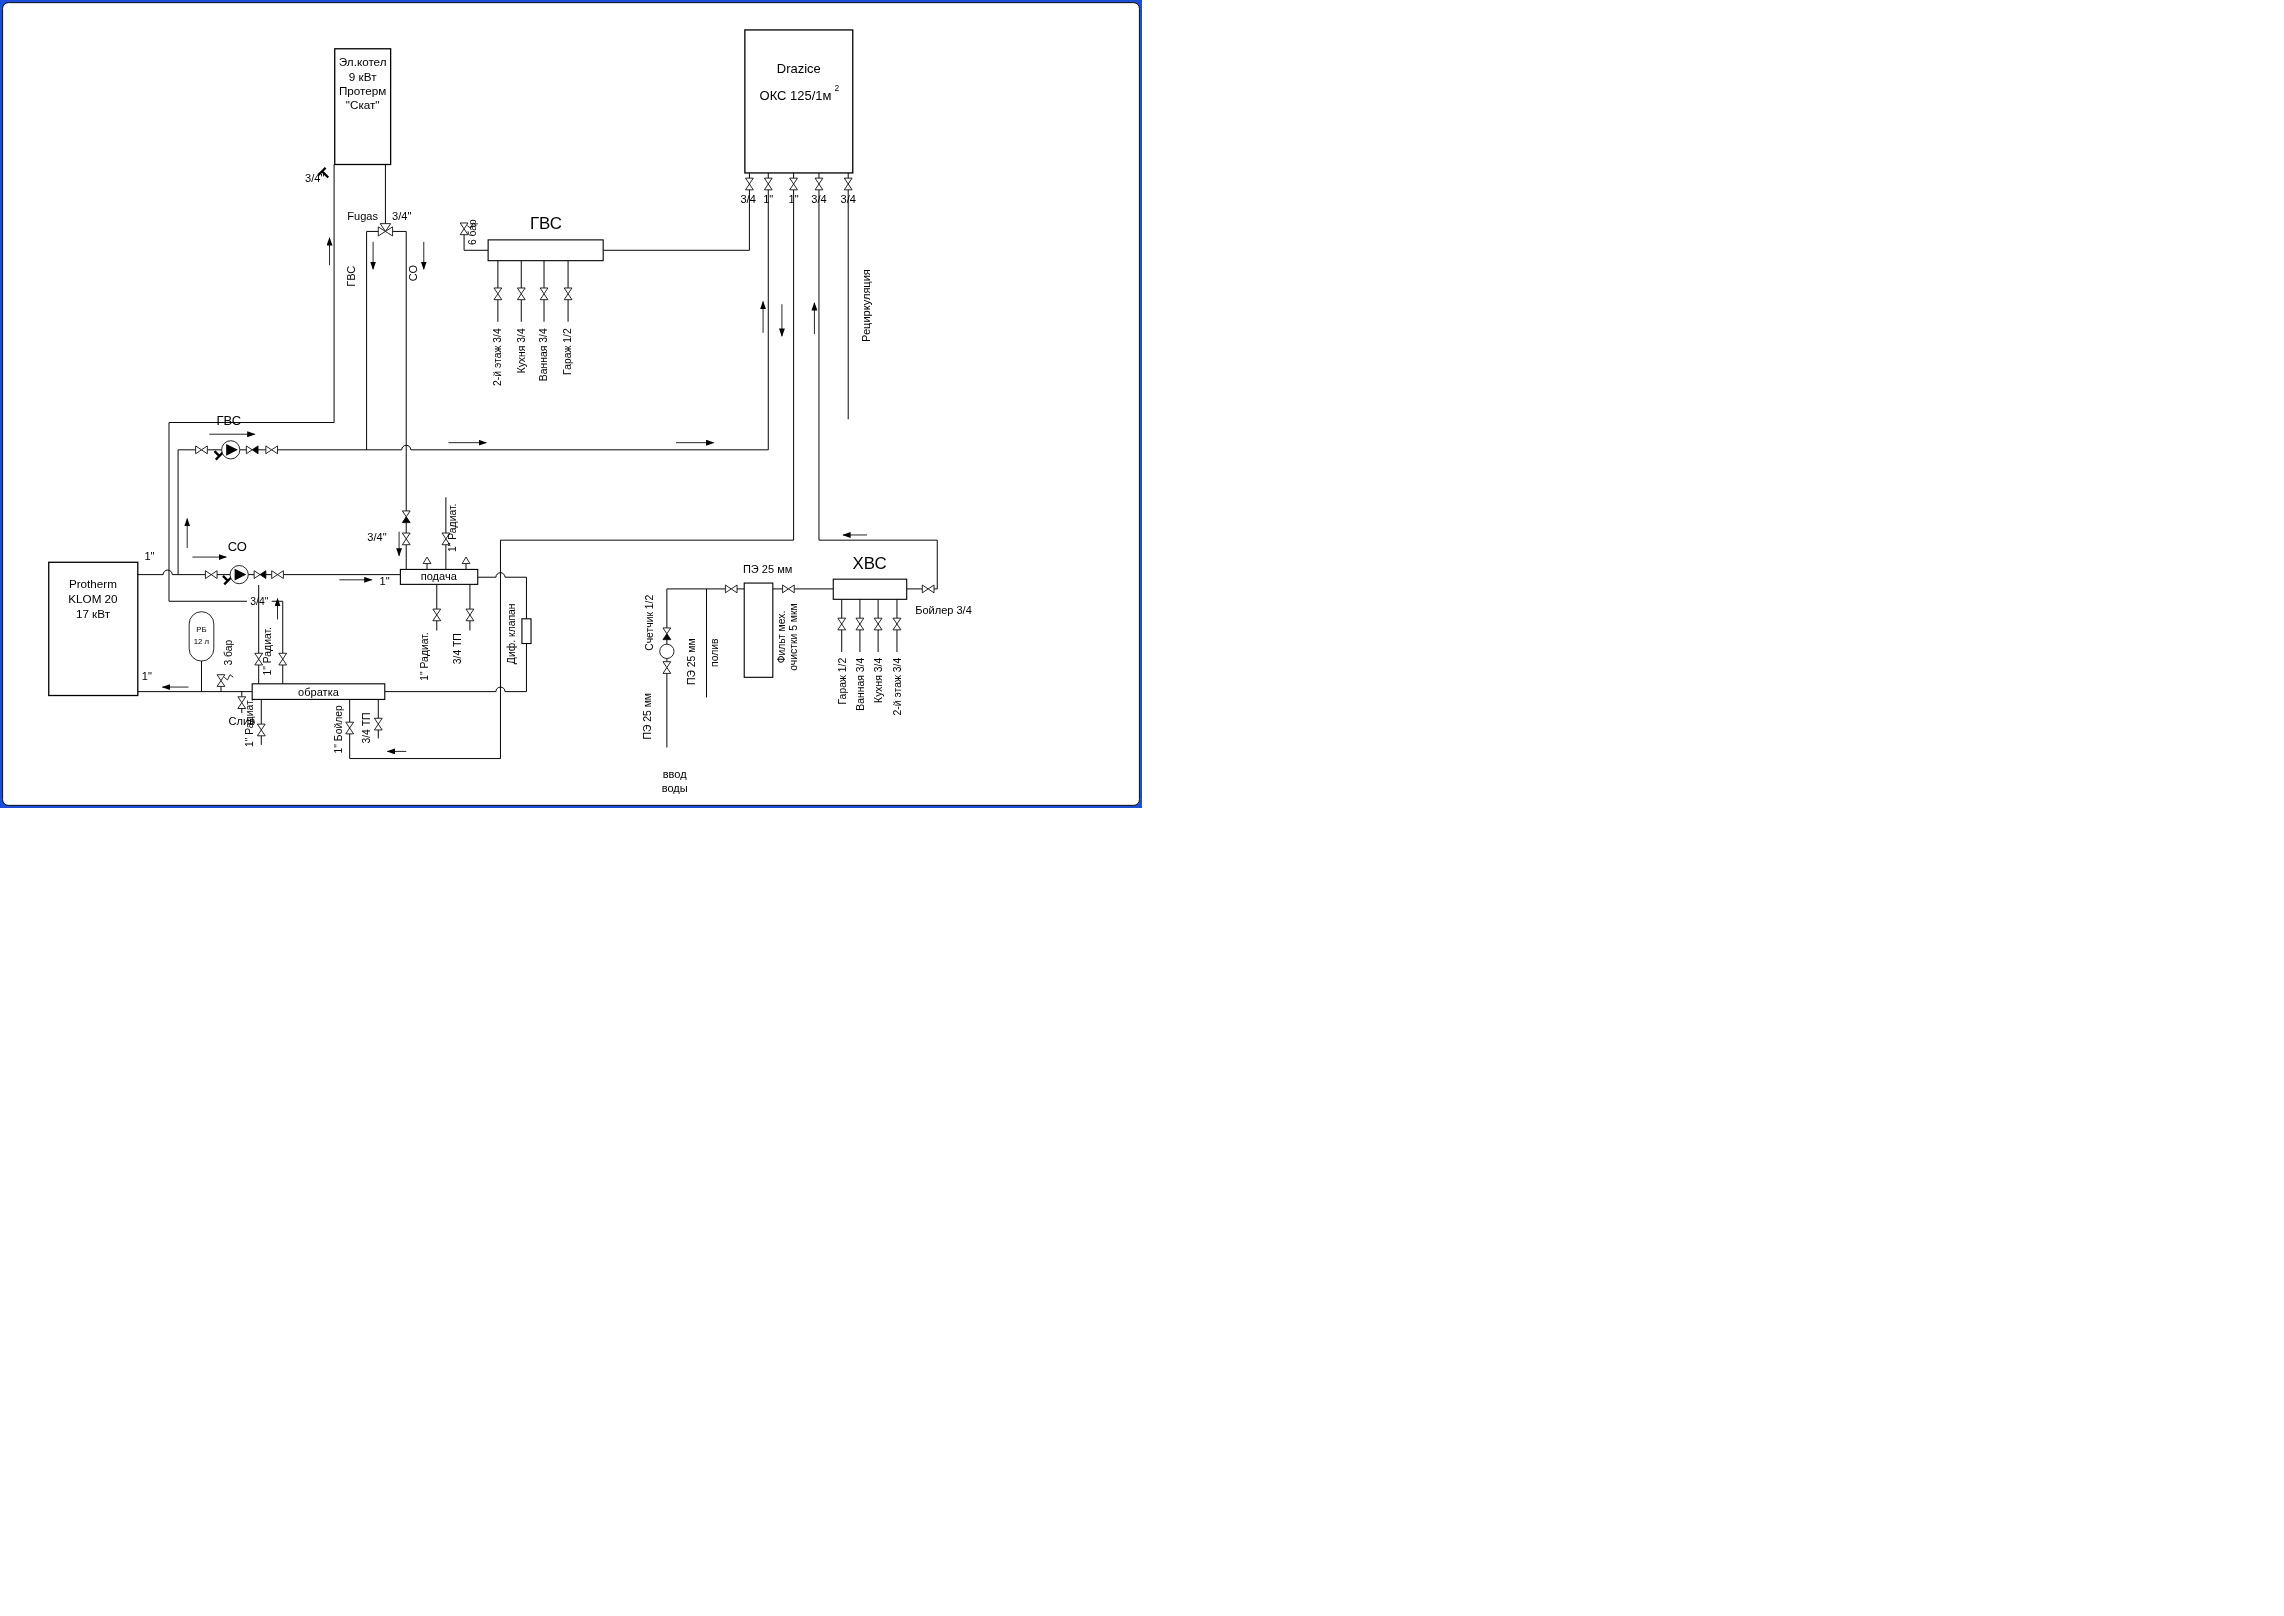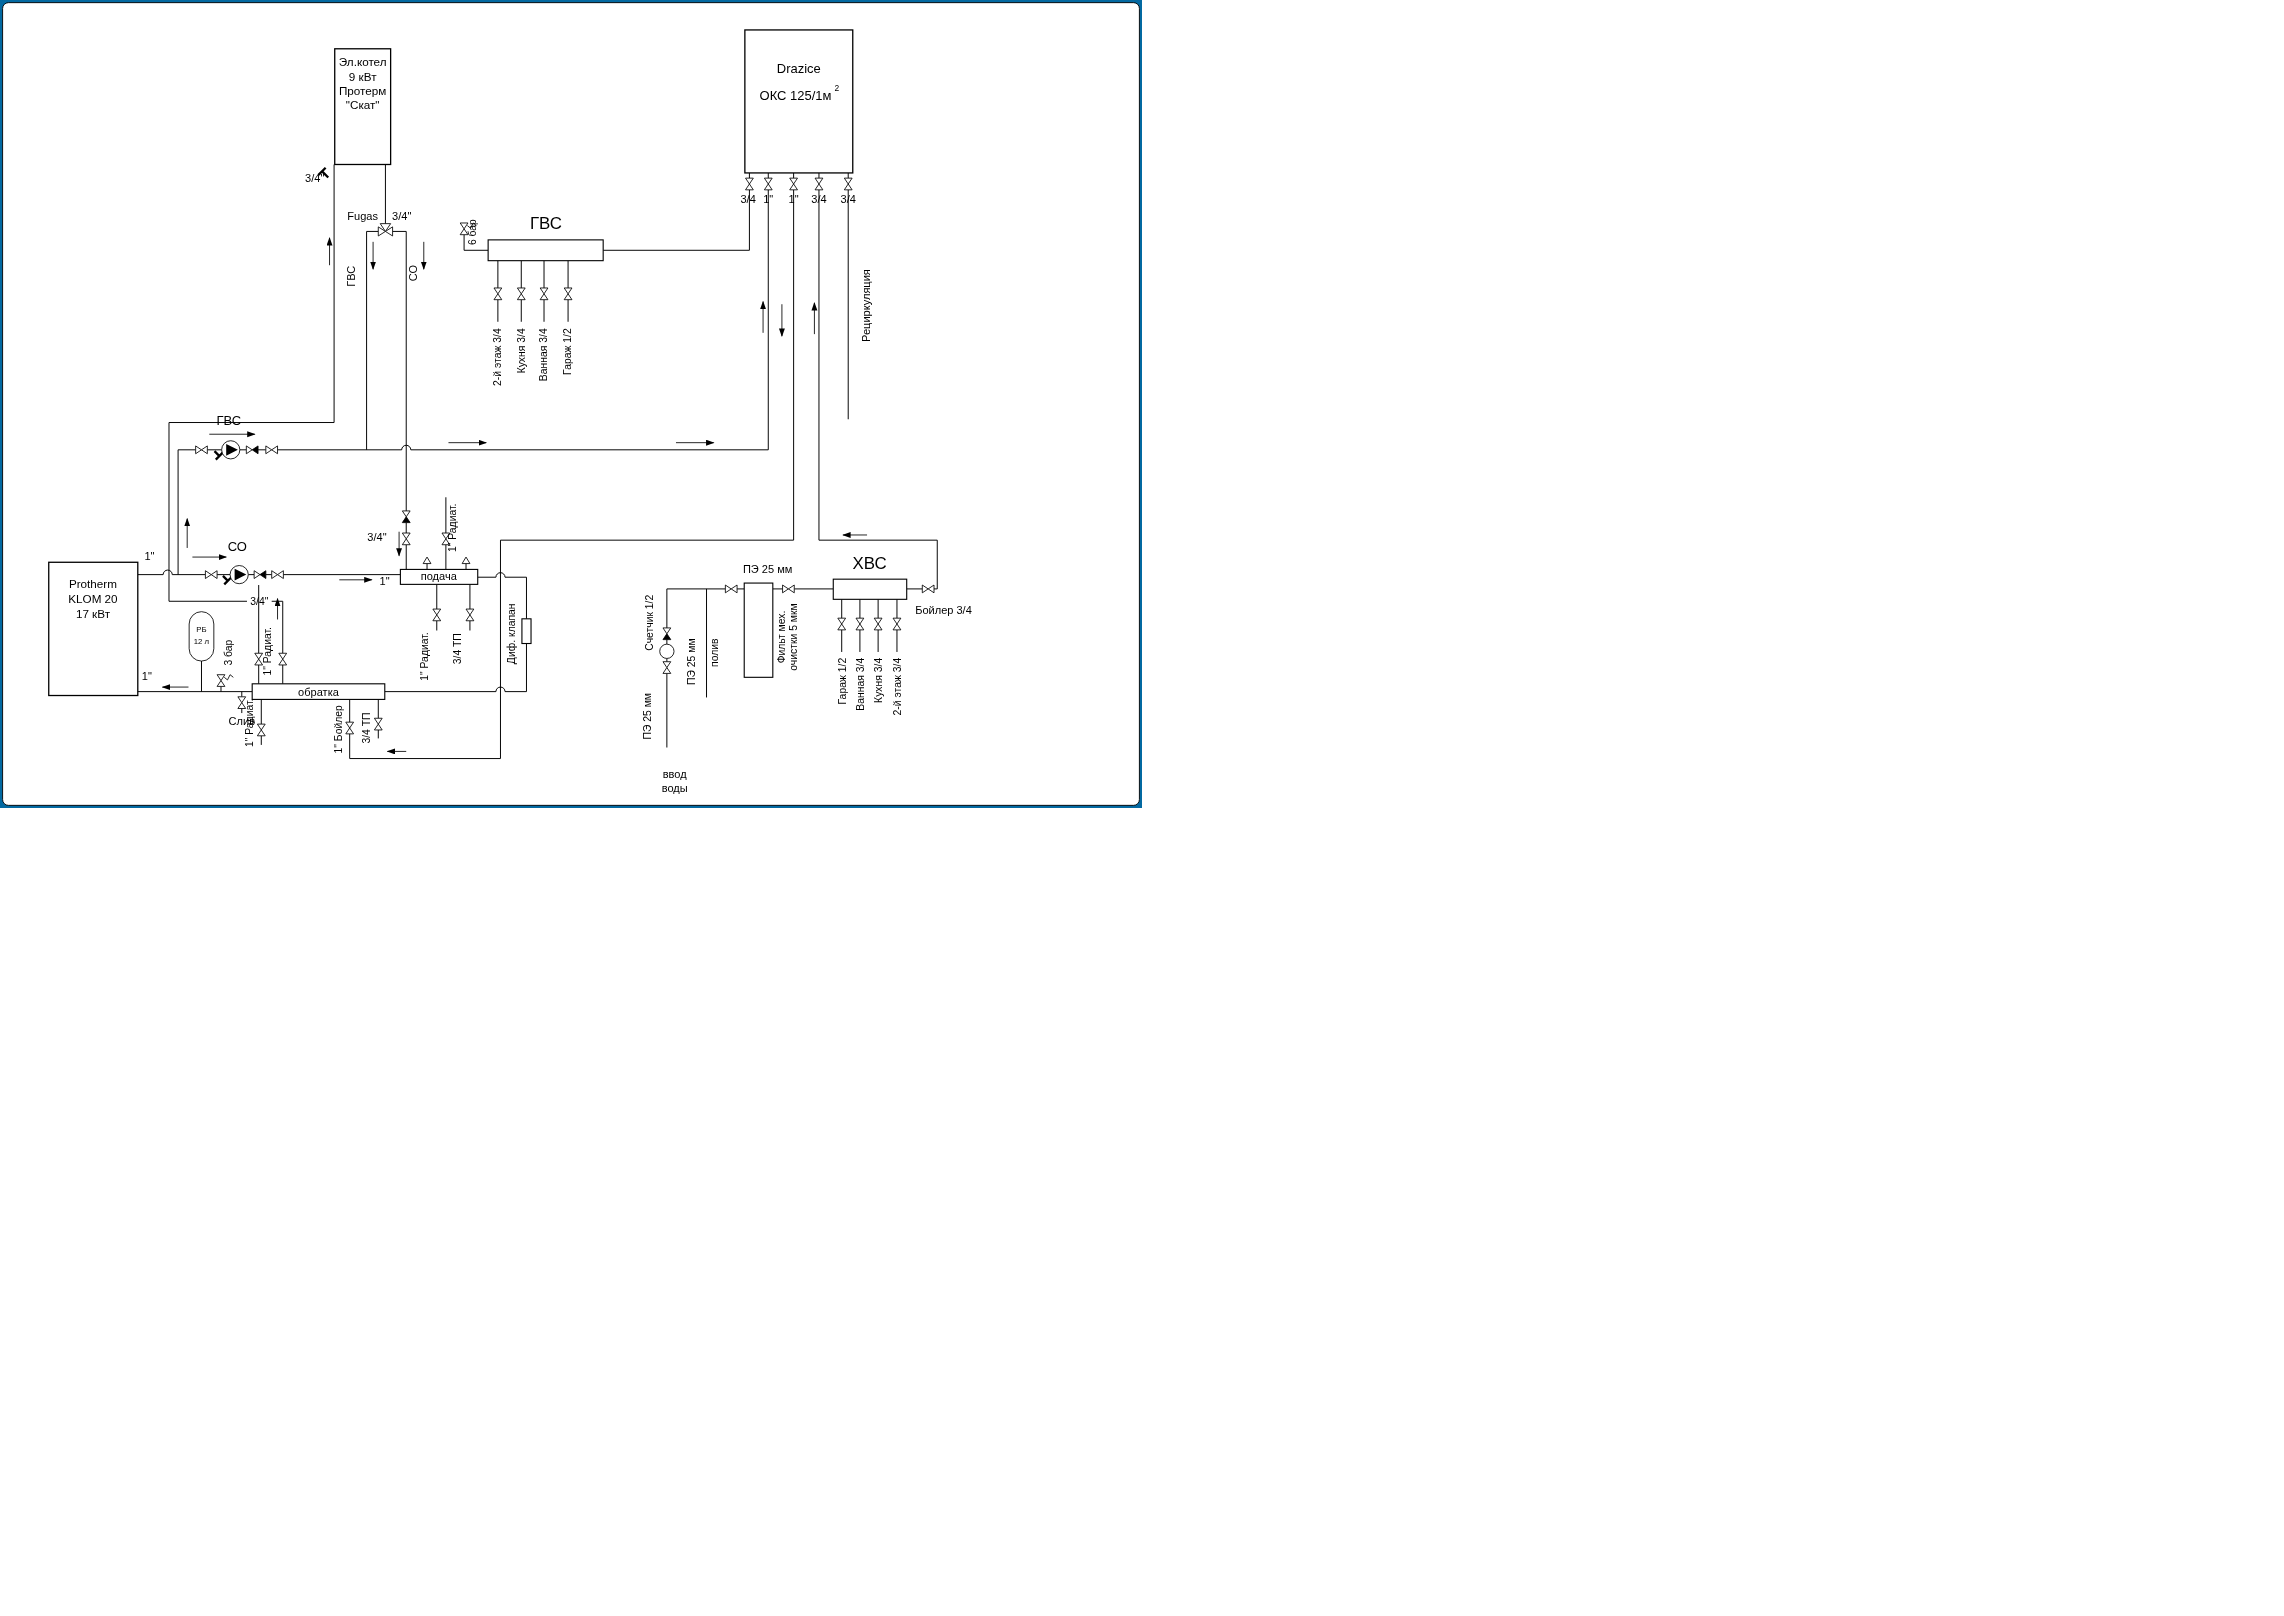--- a/index.html
+++ b/index.html
@@ -1,16 +1,16 @@
 <!DOCTYPE html>
 <html style="font-size:10.4px"><head>
 <meta charset="utf-8">
 <style>
   html,body{margin:0;padding:0;background:#fff;}
-  .page{width:1142px;height:808px;position:relative;background:#0369a1;}
+  .page{width:1142px;height:808px;position:relative;background:#1d4ed8;}
   svg{font-family:"Liberation Sans", sans-serif;}
   text{fill:#000;}
   .pipe{stroke:#000;stroke-width:1.5;fill:none;}
   .box{stroke:#000;stroke-width:2;fill:#fff;}
   .mrect{stroke:#000;stroke-width:1.7;fill:#fff;}
   .sym{stroke:#000;stroke-width:1.3;}
   .t18{font-size:18px;} .t17{font-size:17px;} .t16{font-size:16px;}
   .t20{font-size:20px;} .t26{font-size:26px;} .t12{font-size:12px;} .t13{font-size:13px;}
 </style>
 </head>

